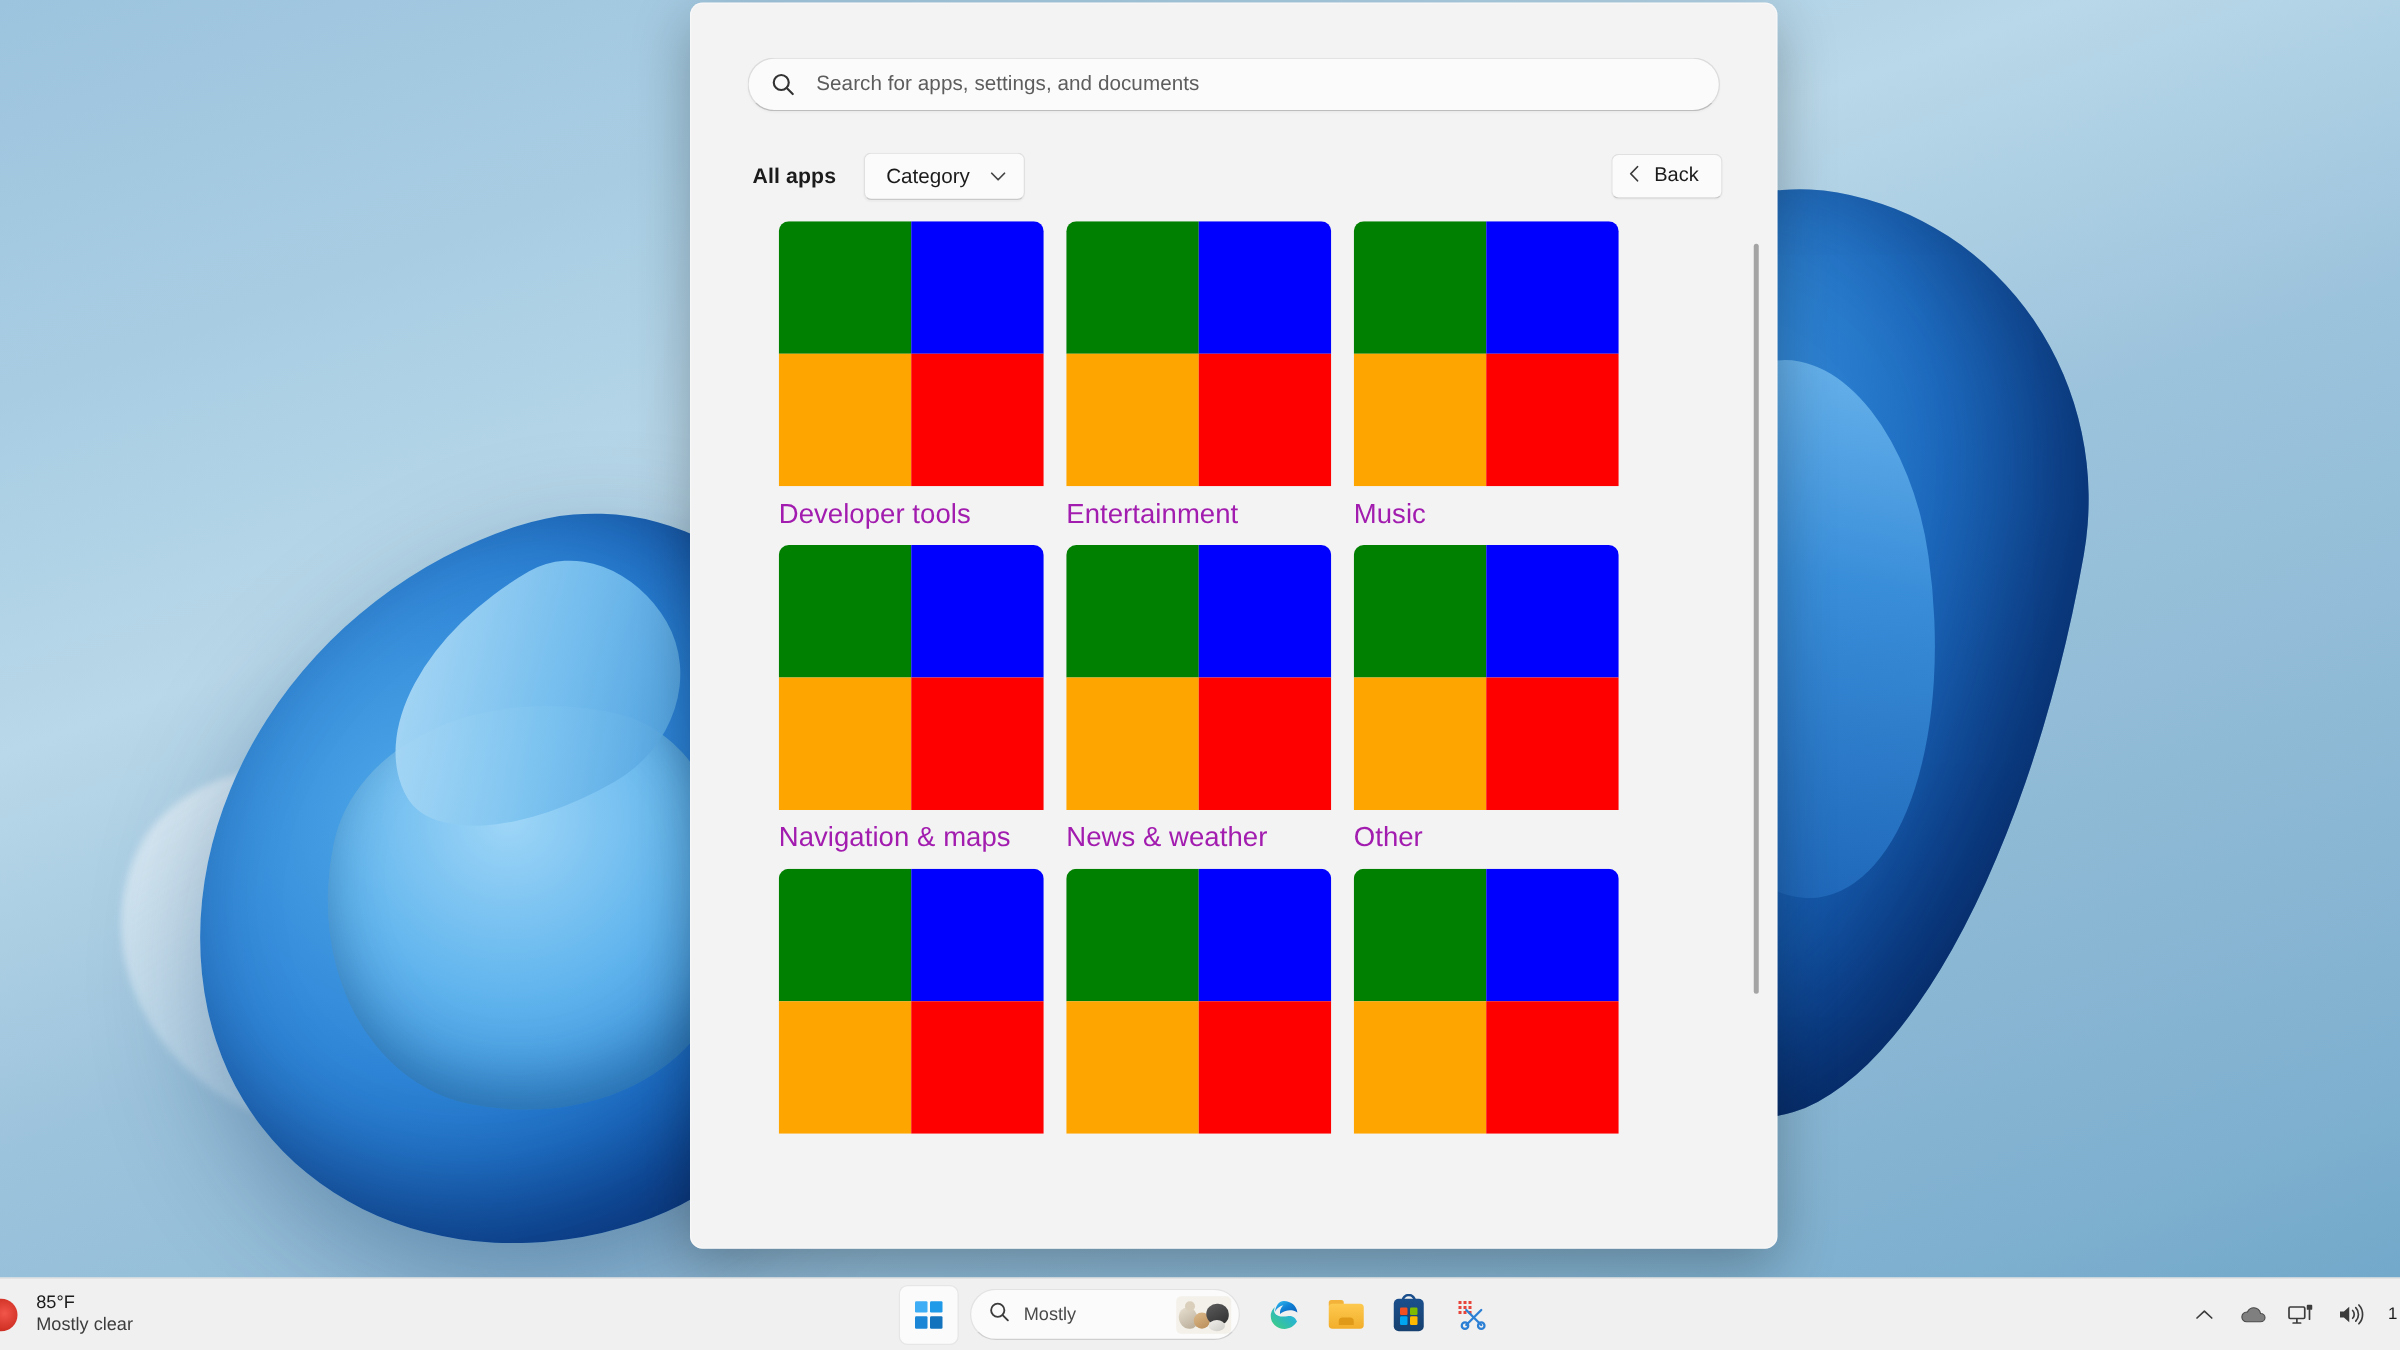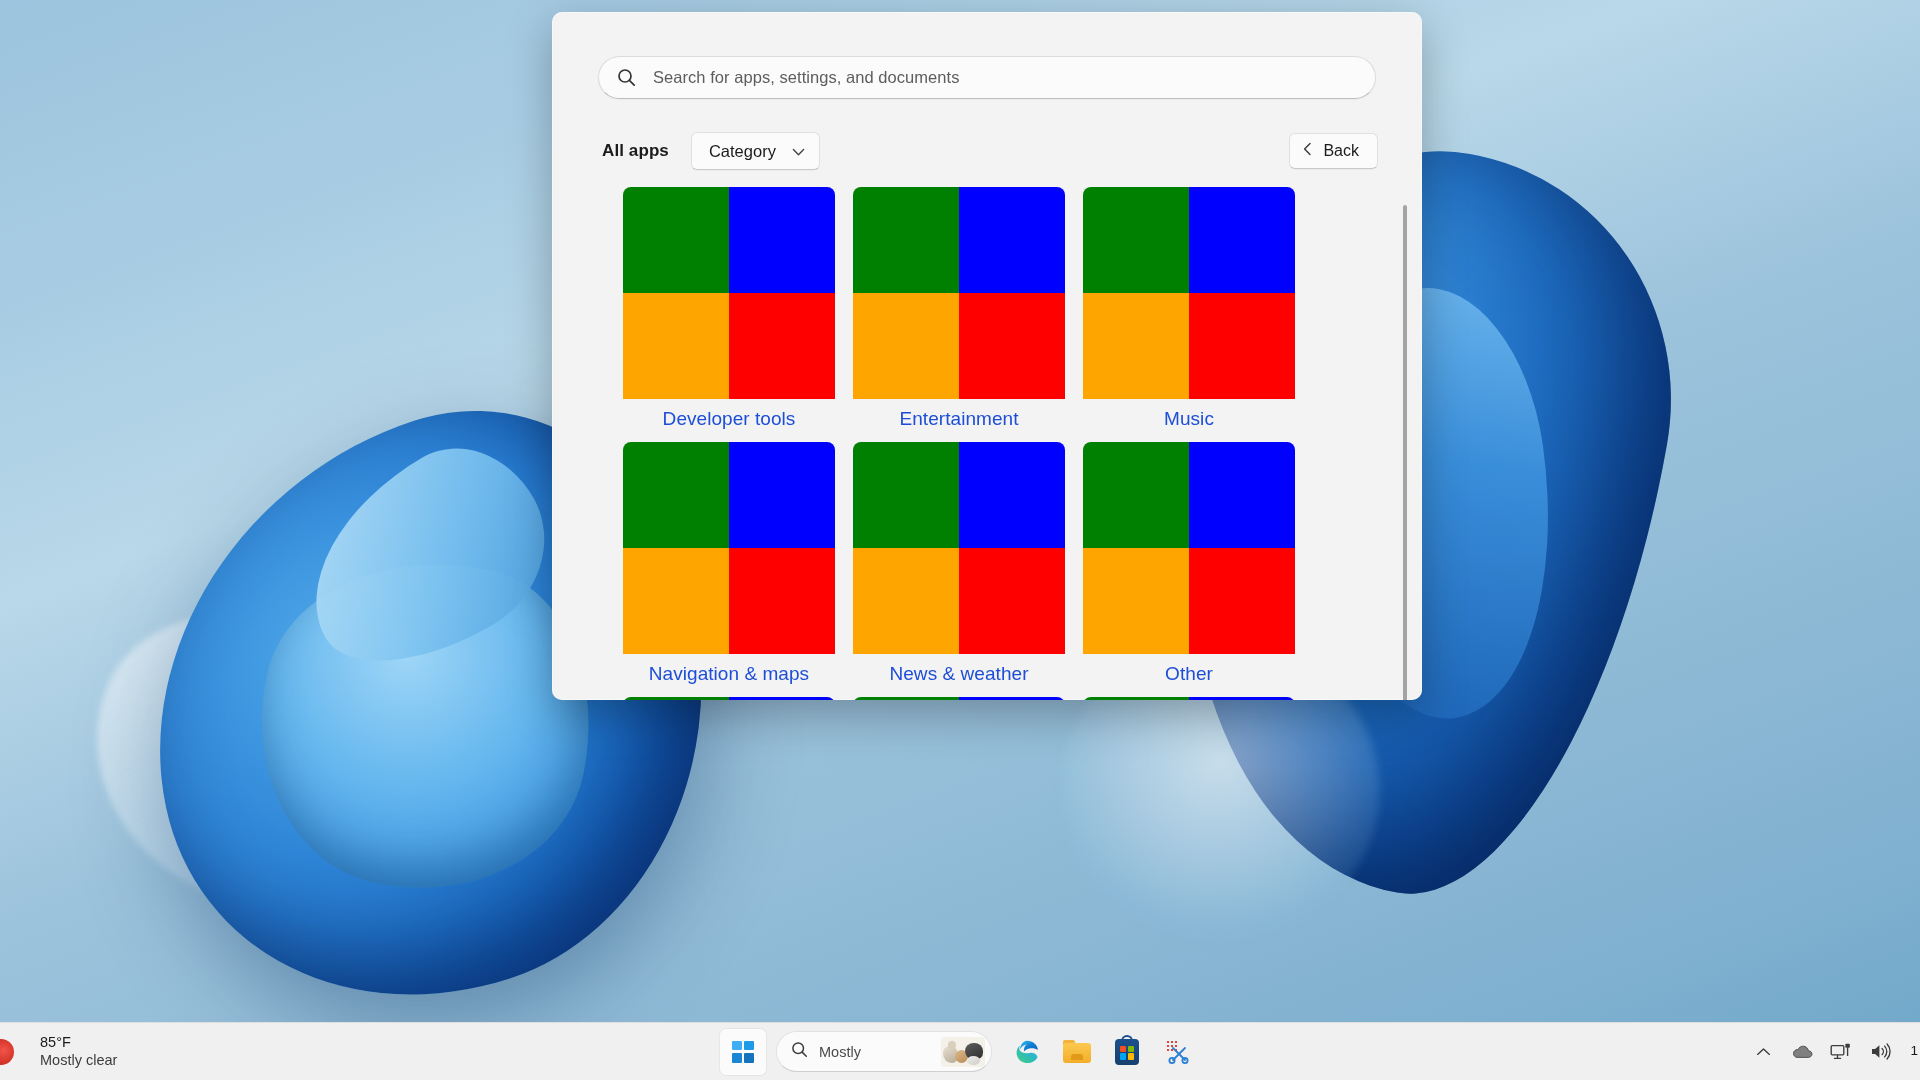--- a/index.html
+++ b/index.html
@@ -79,23 +79,23 @@
     width: 320px; height: 300px;
     background: radial-gradient(circle at 50% 40%, rgba(255,255,255,.5), rgba(140,195,230,.15) 70%);
     border-radius: 50%;
     filter: blur(4px);
   }
 
   
   #start-menu {
     position: absolute;
     left: 552px;
-    top: 12px;
+    top: 2px;
     width: 870px;
-    height: 688px;
+    height: 997px;
     background: #f3f3f3;
     border-radius: 10px;
     box-shadow: 0 14px 46px rgba(0,0,0,.28), 0 0 0 1px rgba(255,255,255,.45) inset;
     display: flex;
     flex-direction: column;
     overflow: hidden;
   }
 
   
   .start-search-wrap {
@@ -185,23 +185,23 @@
     width: 212px;
     height: 212px;
     border-radius: 8px 8px 0 0;
     overflow: hidden;
     display: grid;
     grid-template-columns: 1fr 1fr;
     grid-template-rows: 1fr 1fr;
   }
   .q { width: 100%; height: 100%; }
   .tile-label {
-    text-align: center;
-    font-size: 19px;
-    color: #1d4ed8;
+    text-align: left;
+    font-size: 22px;
+    color: #a21caf;
     padding-top: 9px;
     letter-spacing: .05px;
     white-space: nowrap;
   }
 
   .scrollbar-track {
     position: absolute;
     right: 12px;
     top: 10px;
     width: 10px;
@@ -268,21 +268,21 @@
     height: 58px;
     background: #f0f0f0;
     border-top: 1px solid #dedede;
     display: flex;
     align-items: center;
   }
 
   .weather {
     display: flex;
     align-items: center;
-    gap: 26px;
+    gap: 15px;
     padding-left: 0px;
     height: 100%;
     cursor: default;
   }
   .weather-icon {
     width: 26px; height: 26px;
     margin-left: -12px;
     border-radius: 50%;
     background: radial-gradient(circle at 60% 45%, #f2554a 0%, #d23226 60%, #b0241b 100%);
     flex: none;

